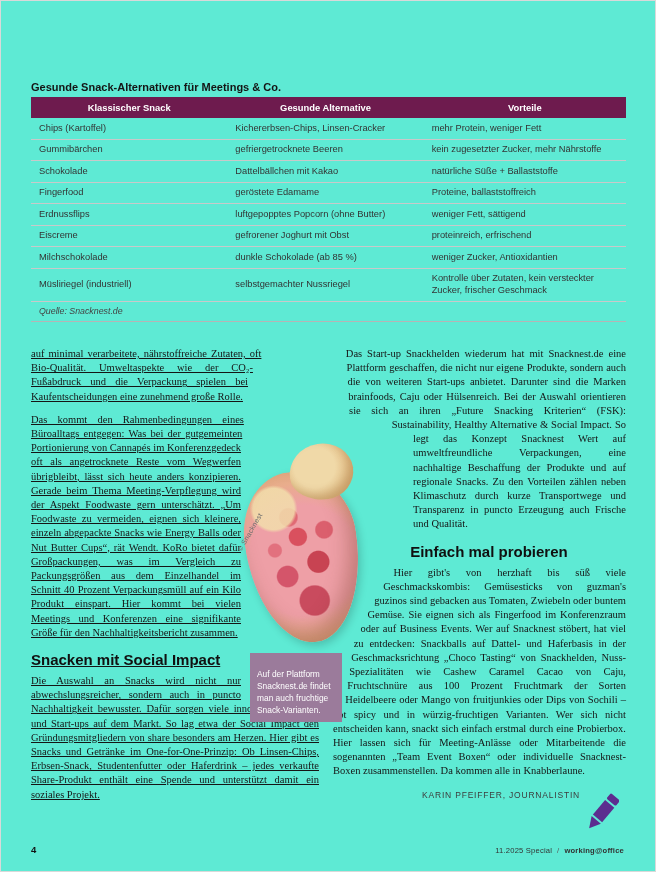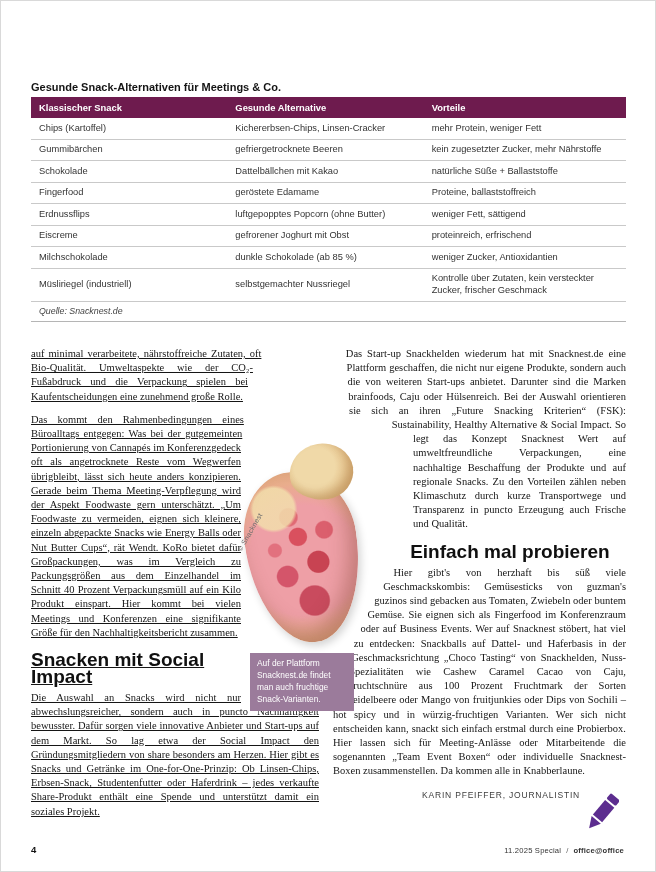--- a/index.html
+++ b/index.html
@@ -1,36 +1,36 @@
 <!DOCTYPE html>
 <html lang="de" style="--table-header-bg: #6e1b4e; --caption-bg: #9b7b9b; --pencil: #5c2d8f;"><head>
 <meta charset="utf-8">
 <style>
   * { margin:0; padding:0; box-sizing:border-box; }
   html,body { background:#ececec; }
   body { font-family:"Liberation Sans", sans-serif; }
   .page {
     position:relative; width:656px; height:872px; margin:0 auto;
-    background:#ffffff; border:1px solid #d9d9d9; overflow:hidden;
+    background:#5eead4; border:1px solid #d9d9d9; overflow:hidden;
     color:#1a1a1a;
   }
 
   
   .table-title {
     position:absolute; left:30px; top:80px;
     font-size:11px; font-weight:bold; color:#141414;
   }
   .snack-table {
     position:absolute; left:30px; top:96px; width:595px;
     border-collapse:collapse; font-size:9.3px; color:#333;
     table-layout:fixed;
   }
   .snack-table th {
     background:var(--table-header-bg, #6e1b4e); color:#fff;
-    text-align:left; font-weight:bold; padding:5px 8px; font-size:9.4px;
+    text-align:center; font-weight:bold; padding:5px 8px; font-size:9.4px;
   }
   .snack-table td {
     padding:4.5px 8px; border-bottom:1px solid #c9c9c9; vertical-align:middle;
     line-height:11.5px;
   }
   .snack-table tr.source-row td {
     font-style:italic; font-size:8.8px; color:#444;
     padding:4px 8px; border-bottom:1px solid #b5b5b5;margin-top:17px;
   }
 
@@ -41,21 +41,21 @@
     font-family:"Liberation Serif", serif;
     font-size:10.5px; line-height:14.2px; text-align:justify;
     color:#151515;
     -webkit-hyphens:auto; hyphens:auto;
   }
   .col-left  { width:288px;text-decoration:underline; }
   .col-right { width:293px; }
   .article p { margin-bottom:9px; }
   .article h2 {
     font-family:"Liberation Sans", sans-serif;
-    font-size:19px; font-weight:bold; color:#101010;
+    font-size:15px; font-weight:bold; color:#101010;
     margin:11px 0 6px; text-align:left; line-height:17px;
   }
   .byline {
     text-align:right; padding-right:46px;
     font-family:"Liberation Sans", sans-serif;
     font-size:8.5px; letter-spacing:0.8px; color:#3c3c3c;
   }
 
   
   .wrap-spacer-left {
@@ -91,23 +91,23 @@
     background:radial-gradient(circle at 40% 40%, #f0d9a8 0 40%, #e2b97f 80%, #d5a869 100%);
     box-shadow: inset -5px -6px 10px rgba(140,90,40,.3);
     z-index:-1;
   }
   .photo-credit {
     position:absolute; left:235px; top:548px; z-index:3;
     transform:rotate(-60deg); transform-origin:left top;
     font-size:7px; color:#6d6d6d; letter-spacing:0.3px;
   }
   .caption-box {
-    position:absolute; left:249px; top:652px; width:104px; z-index:4;
+    position:absolute; left:249px; top:652px; width:92px; z-index:4;
     background:var(--caption-bg, #9b7b9b); color:#fff;
-    font-size:8.4px; line-height:12px; padding:4px 7px 6px;
+    font-size:8.4px; line-height:12px; padding:15px 7px 6px;
   }
 
   
   .pencil { position:absolute; left:584px; top:790px; z-index:5; }
 
   
   .footer-left {
     position:absolute; left:30px; top:843px;
     font-size:9.5px; font-weight:bold; color:#111;
   }
@@ -211,16 +211,16 @@
       <g transform="rotate(40 17 22)" fill="var(--pencil, #5c2d8f)">
         <rect x="11" y="1" width="12" height="7" rx="1.5"></rect>
         <rect x="11" y="10" width="12" height="19"></rect>
         <path d="M11 31 L23 31 L17 42 Z"></path>
       </g>
     </svg>
   </div>
 
   <div class="footer-left">4</div>
   <div class="footer-right">
-    <span>11.2025 Special</span><span class="sep">/</span><span class="brand">office@office</span>
+    <span>11.2025 Special</span><span class="sep">/</span><span class="brand">working@office</span>
   </div>
 
 </div>
 
 </body></html>

